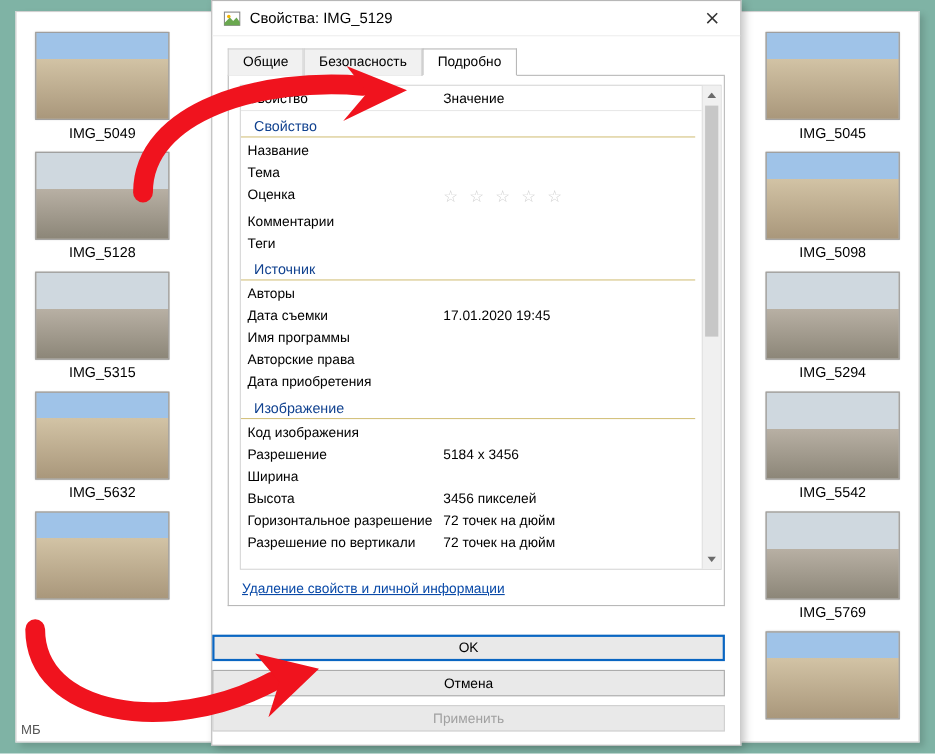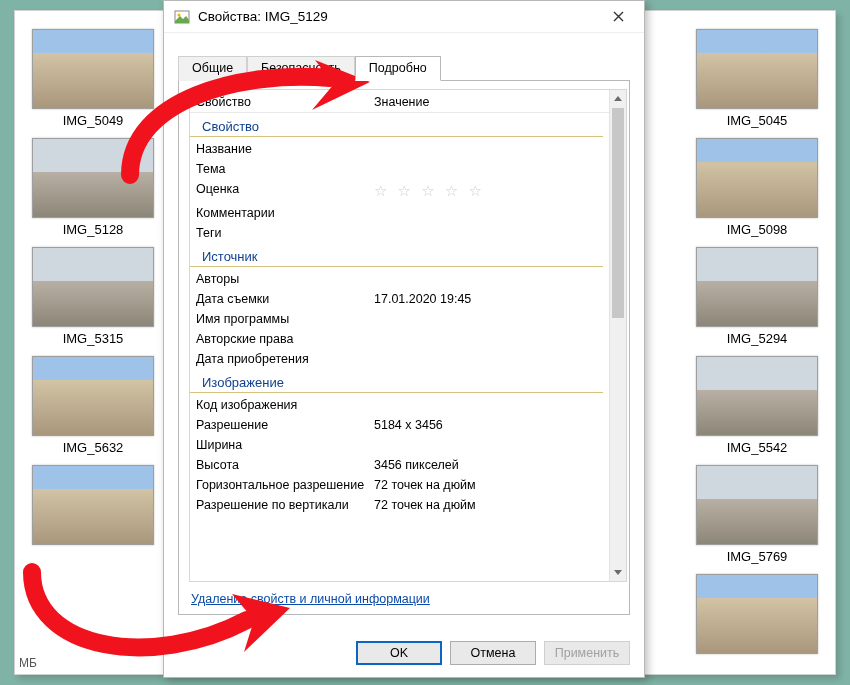--- a/index.html
+++ b/index.html
@@ -60,21 +60,21 @@
   
   .bg-hint {
     position:absolute;
     left: 4px; bottom: 4px;
     font-size: 12px; color:#555;
   }
 
   
   .dialog {
     position: absolute;
-    left: 163px; top: 0px;
+    left: 192px; top: 0px;
     width: 482px; height: 678px;
     background:#fff;
     border:1px solid #b7b7b7;
     box-shadow: 3px 3px 8px rgba(0,0,0,.25);
     display:flex; flex-direction:column;
   }
   .titlebar {
     height: 32px;
     display:flex; align-items:center;
     padding: 0 6px 0 10px;
@@ -93,21 +93,20 @@
     flex:1;
     padding: 10px 14px 12px 14px;
     display:flex; flex-direction:column;
   }
 
   
   .tabs {
     display:flex;
     border-bottom: 1px solid #b8b8b8;
     height: 26px;
-    margin-top: 12px;
   }
   .tab {
     padding: 4px 13px 0 13px;
     border: 1px solid transparent;
     border-bottom: none;
     font-size: 12.5px;
     color:#000;
     background:#f1f1f1;
     border-color:#d0d0d0;
     position:relative;
@@ -180,20 +179,21 @@
     color:#0a4aa8;
     text-decoration: underline;
     font-size:12.5px;
     margin: 10px 0 0 2px;
     display:inline-block;
   }
 
   .button-row {
     display:flex; justify-content:flex-end; gap:8px;
     padding: 14px 14px 12px 0;
+    flex-direction: column;
   }
   .btn-w {
     min-width:86px; height:24px;
     background:#e9e9e9; border:1px solid #acacac;
     font-size:12.5px; color:#000;
     display:flex; align-items:center; justify-content:center;
   }
   .btn-w.primary {
     background:#e9e9e9; border:2px solid #0a66c2;
   }

